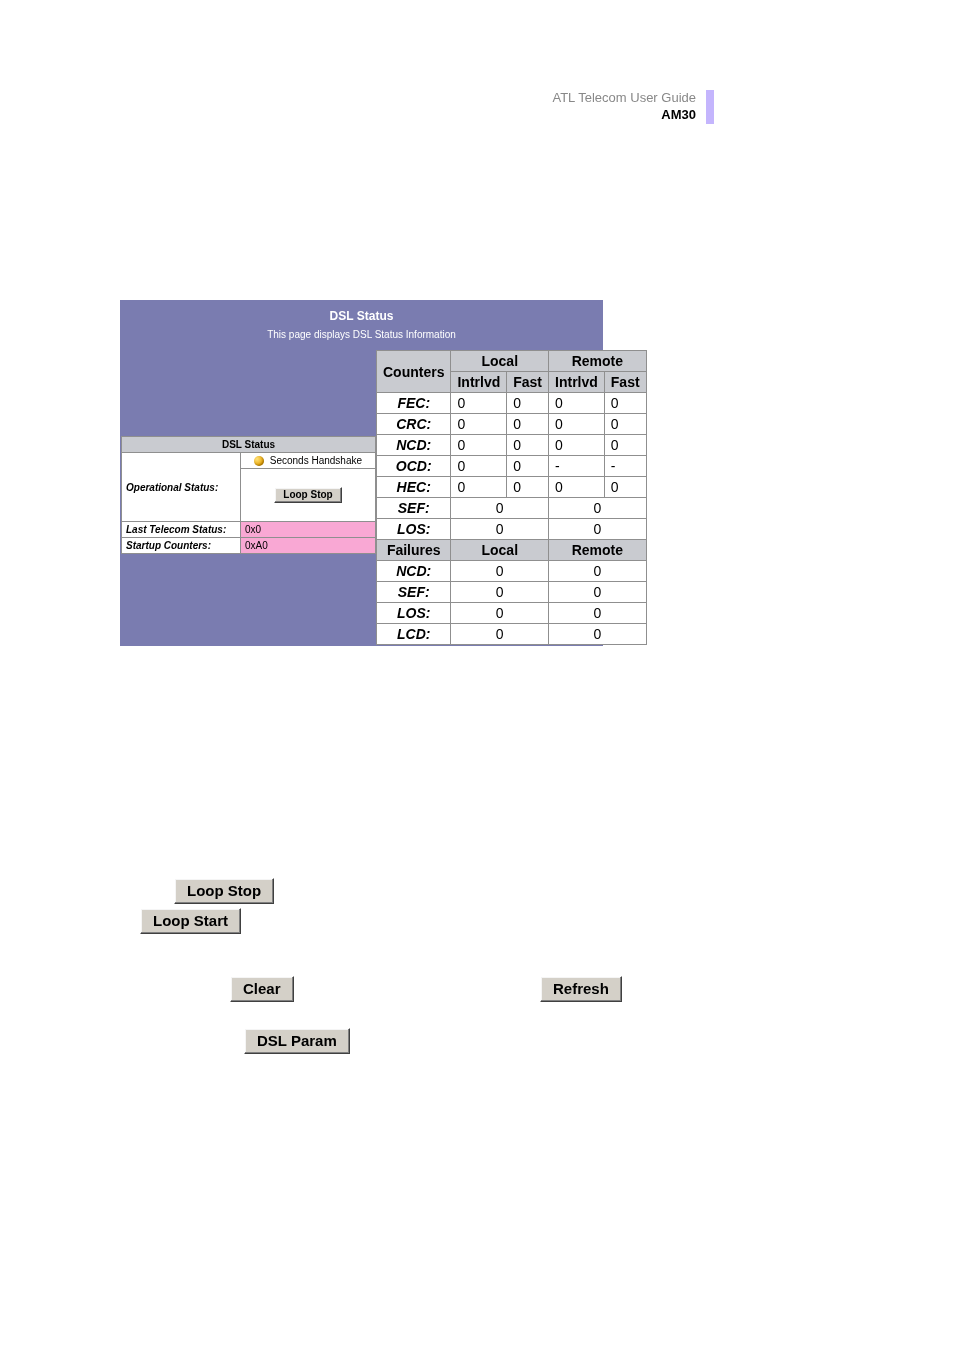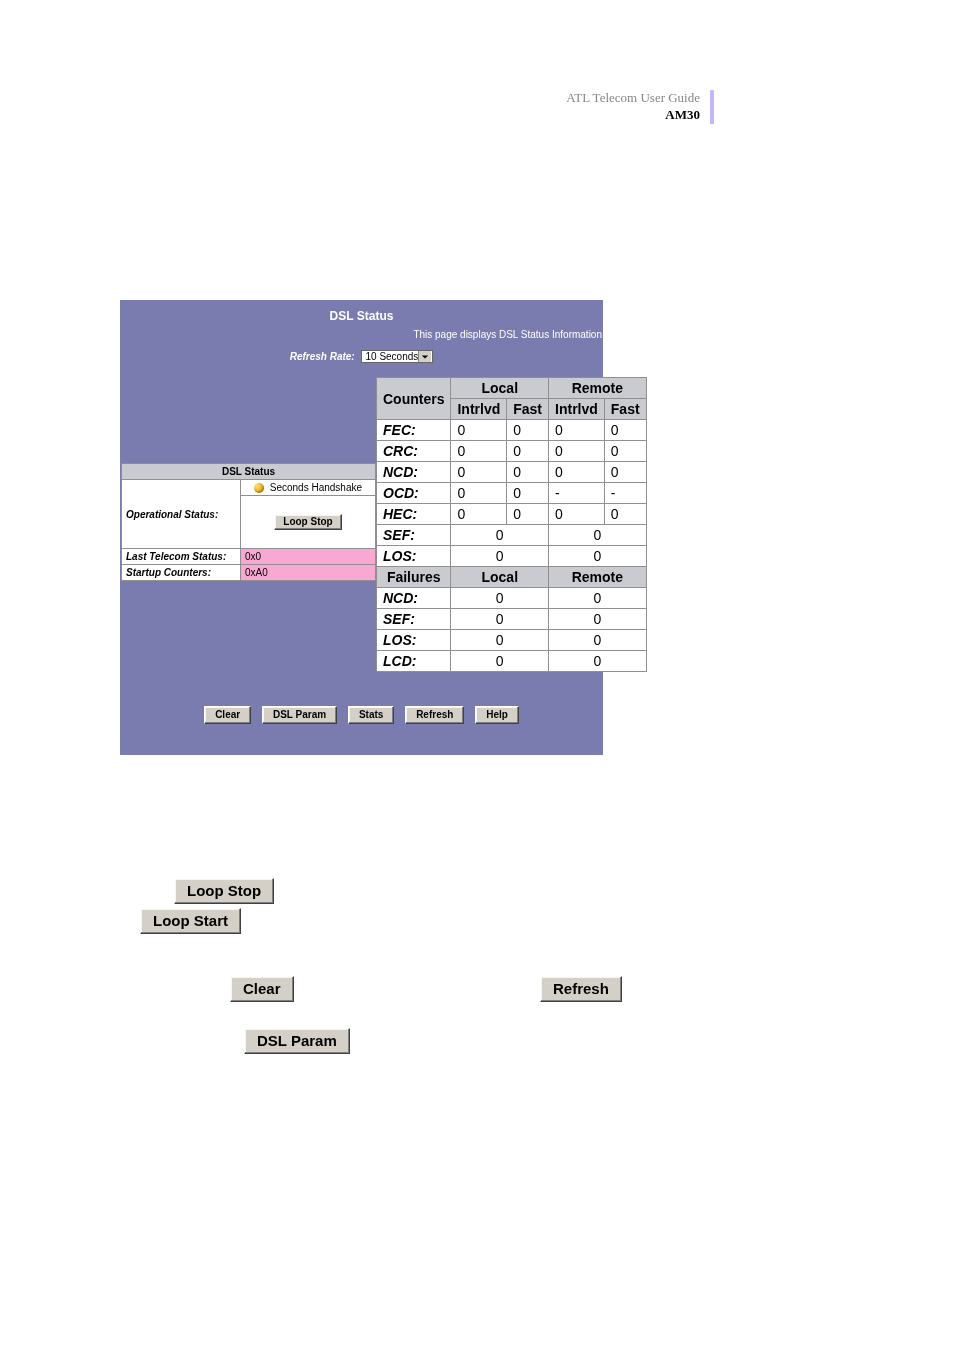--- a/index.html
+++ b/index.html
@@ -11,25 +11,25 @@
     font-family: Verdana, Arial, sans-serif;
     font-size: 11px;
     color: #000;
   }
 
   .page-header {
     position: absolute;
     top: 90px;
     right: 240px;
     text-align: right;
-    font-family: Liberation Serif, serif;
+    font-family: Liberation Sans, sans-serif;
     font-size: 13px;
     line-height: 1.3;
     padding-right: 10px;
-    border-right: 4px solid #c4b5fd;
+    border-right: 8px solid #c4b5fd;
   }
   .page-header .line1 { color: #888; }
   .page-header .line2 { font-weight: bold; color: #000; }
 
   
   .dsl-panel {
     position: absolute;
     left: 120px;
     top: 300px;
     width: 481px;
@@ -38,21 +38,21 @@
     font-size: 10px;
     color: #fff;
   }
   .dsl-panel .title {
     text-align: center;
     font-weight: bold;
     padding: 8px 0 6px 0;
     font-size: 12px;
   }
   .dsl-panel .desc {
-    text-align: right;
+    text-align: center;
     font-size: 10px;
     padding-bottom: 10px;
   }
   .dsl-panel .refresh-row {
     text-align: center;
     font-size: 10px;
     padding-bottom: 14px;
   }
   .dsl-panel .refresh-row .rlabel {
     font-style: italic;
@@ -140,21 +140,21 @@
     padding: 2px 6px;
     text-align: center;
   }
   .ctrtbl .chead {
     background: #c9cbd0;
     font-weight: bold;
   }
   .ctrtbl .rlabel {
     font-style: italic;
     font-weight: bold;
-    text-align: left;
+    text-align: center;
     background:#fff;
   }
   .ctrtbl td.num {
     background:#fff;
     text-align:left;
   }
 
   
   .btnrow {
     text-align: center;
@@ -187,31 +187,20 @@
 <div class="page-header">
   <div class="line1">ATL Telecom User Guide</div>
   <div class="line2">AM30</div>
 </div>
 
 <div class="dsl-panel">
 
   <div class="title">DSL Status</div>
   <div class="desc">This page displays DSL Status Information</div>
 
-  <div class="refresh-row">
-    <span class="rlabel">Refresh Rate:</span>
-    <span class="refresh-select">
-      <span>10 Seconds</span>
-      <span class="caret">
-        <svg viewBox="0 0 10 10">
-            <path d="M1 3 L5 7 L9 3 Z" fill="#000"></path>
-          </svg>
-      </span>
-    </span>
-  </div>
 
   <div class="grid">
 
     <div class="left-block">
       <table class="statustbl">
         <tbody>
             <tr>
               <td class="hdr" colspan="2">DSL Status</td>
             </tr>
         <tr>
@@ -323,26 +312,19 @@
         <tr>
               <td class="rlabel">LCD:</td>
               <td class="num" colspan="2" style="text-align:center">0</td>
               <td class="num" colspan="2" style="text-align:center">0</td>
             </tr>
       </tbody>
         </table>
     </div>
   </div>
 
-  <div class="btnrow">
-    <span class="winbtn">Clear</span>
-    <span class="winbtn">DSL Param</span>
-    <span class="winbtn">Stats</span>
-    <span class="winbtn">Refresh</span>
-    <span class="winbtn">Help</span>
-  </div>
 </div>
 
 <span class="winbtn big freebtn" style="left:170px; top:862px;">Loop Stop</span>
 <span class="winbtn big freebtn" style="left:136px; top:892px;">Loop Start</span>
 <span class="winbtn big freebtn" style="left:226px; top:960px;">Clear</span>
 <span class="winbtn big freebtn" style="left:536px; top:960px;">Refresh</span>
 <span class="winbtn big freebtn" style="left:240px; top:1012px;">DSL Param</span>
 
 </body></html>

